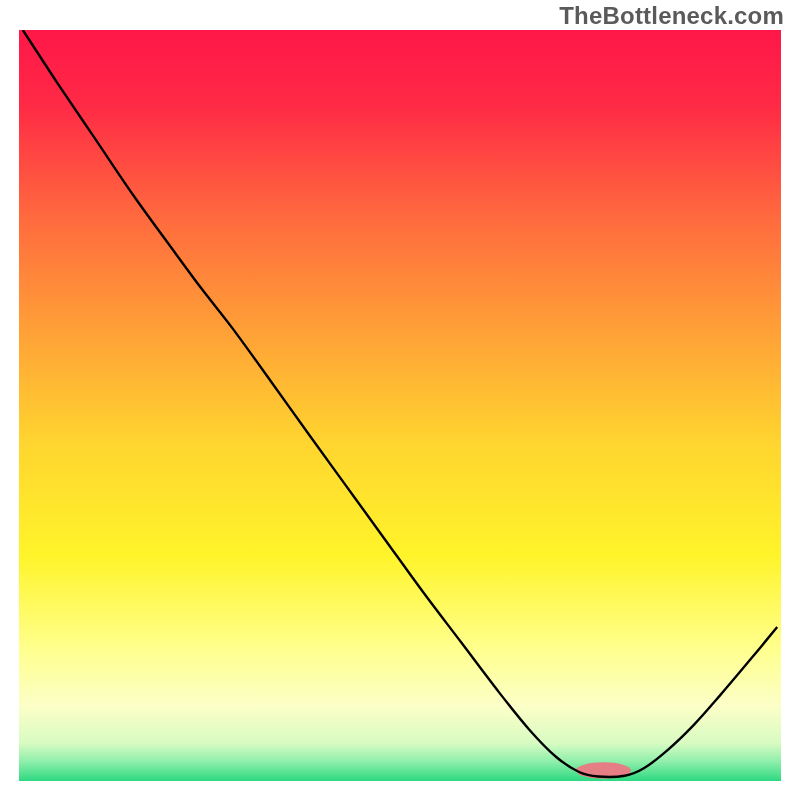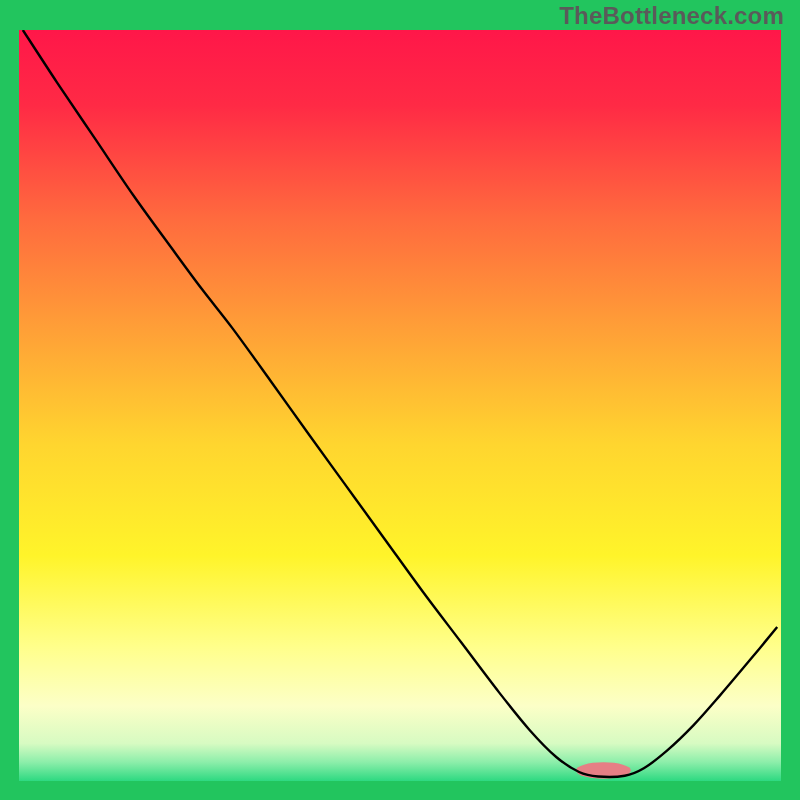--- a/index.html
+++ b/index.html
@@ -1,21 +1,21 @@
 <!DOCTYPE html>
 <html><head>
 <meta charset="utf-8">
 <style>
   * { margin: 0; padding: 0; box-sizing: border-box; }
   html, body { width: 800px; height: 800px; background: #000; overflow: hidden; }
   .frame {
     position: absolute;
     left: 0; top: 0;
     width: 800px; height: 800px;
-    background: #22c55e;
+    background: #ffffff;
   }
   .watermark {
     position: absolute;
     top: 2px;
     right: 16px;
     font-family: Arial, Helvetica, sans-serif;
     font-size: 24px;
     font-weight: 600;
     color: #5a5a5a;
     letter-spacing: 0.2px;

